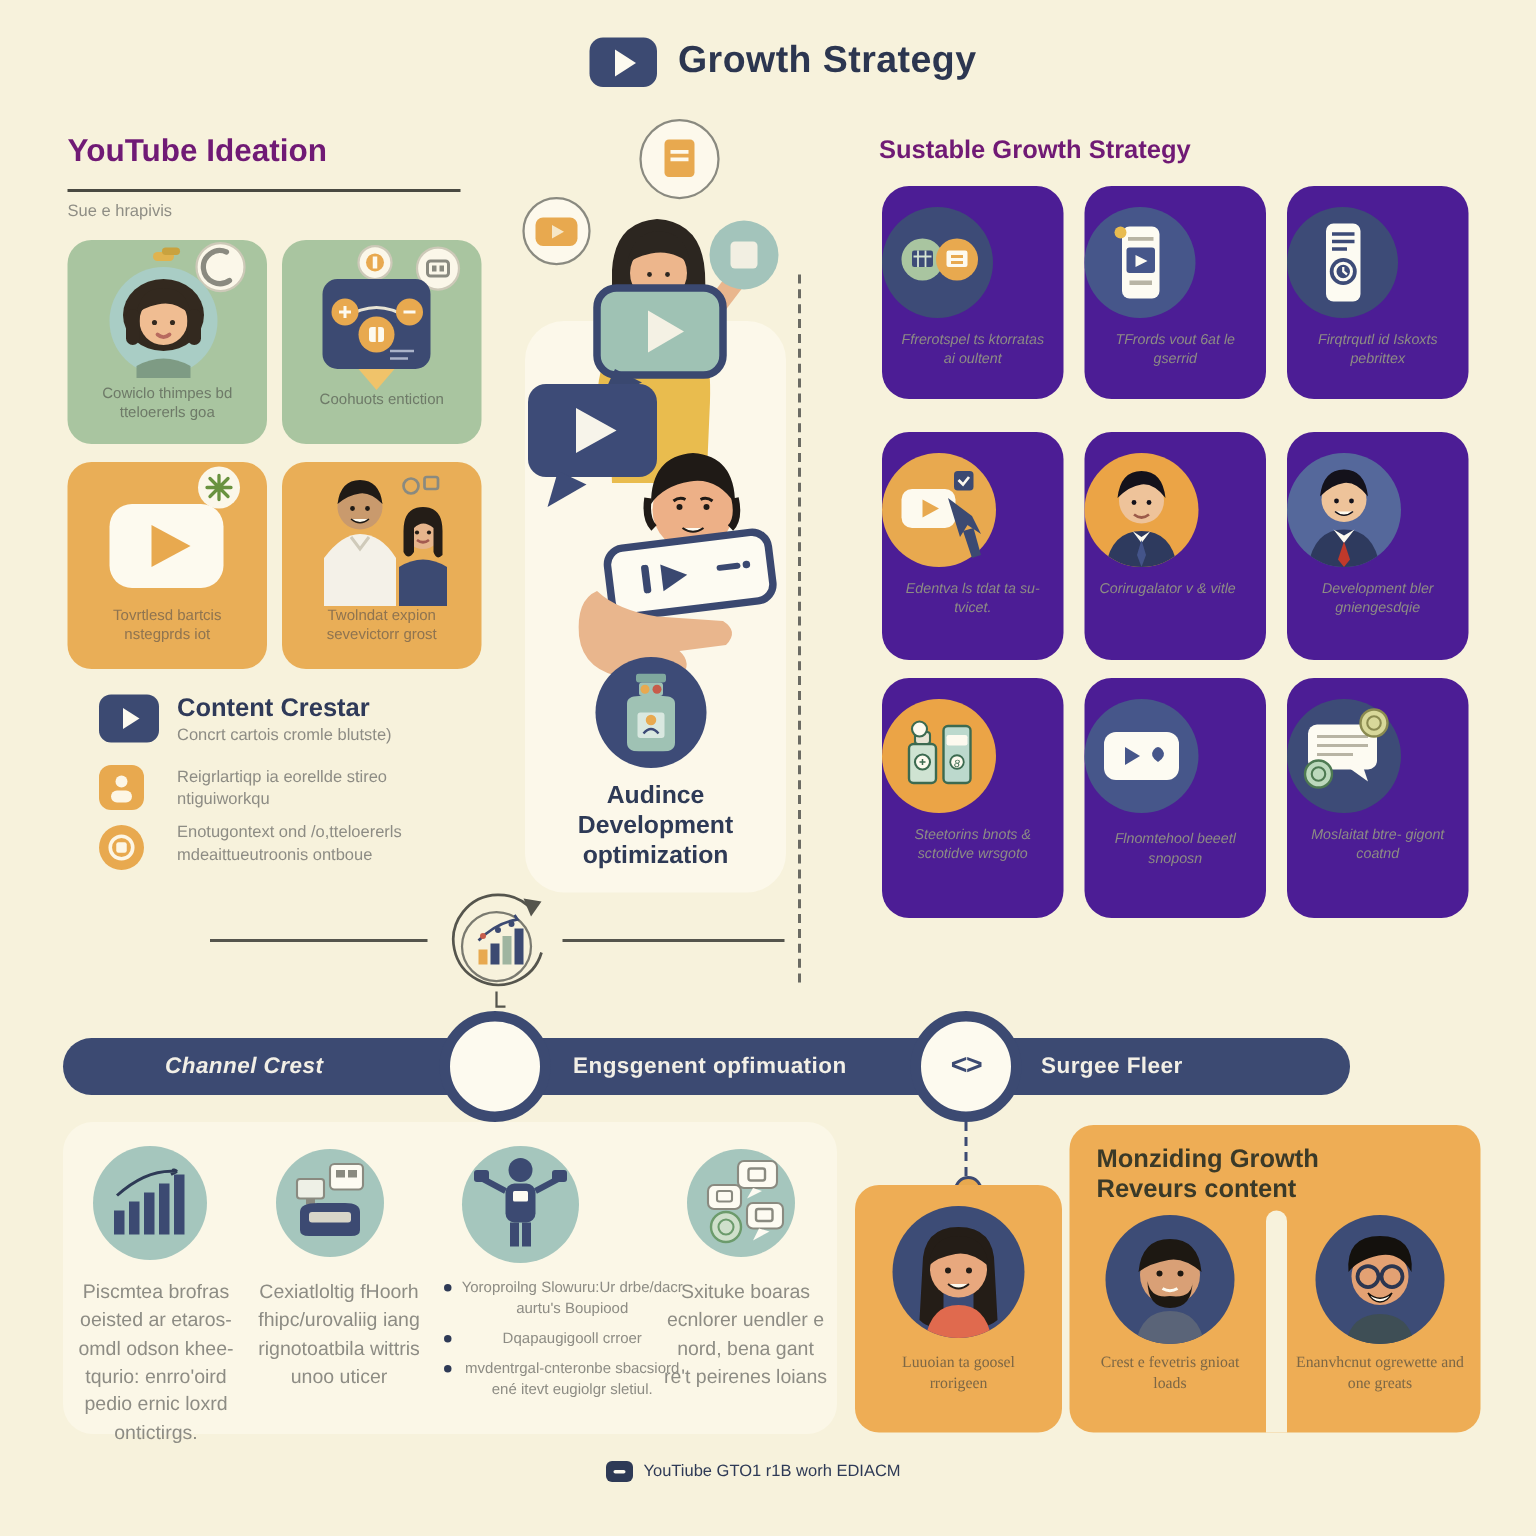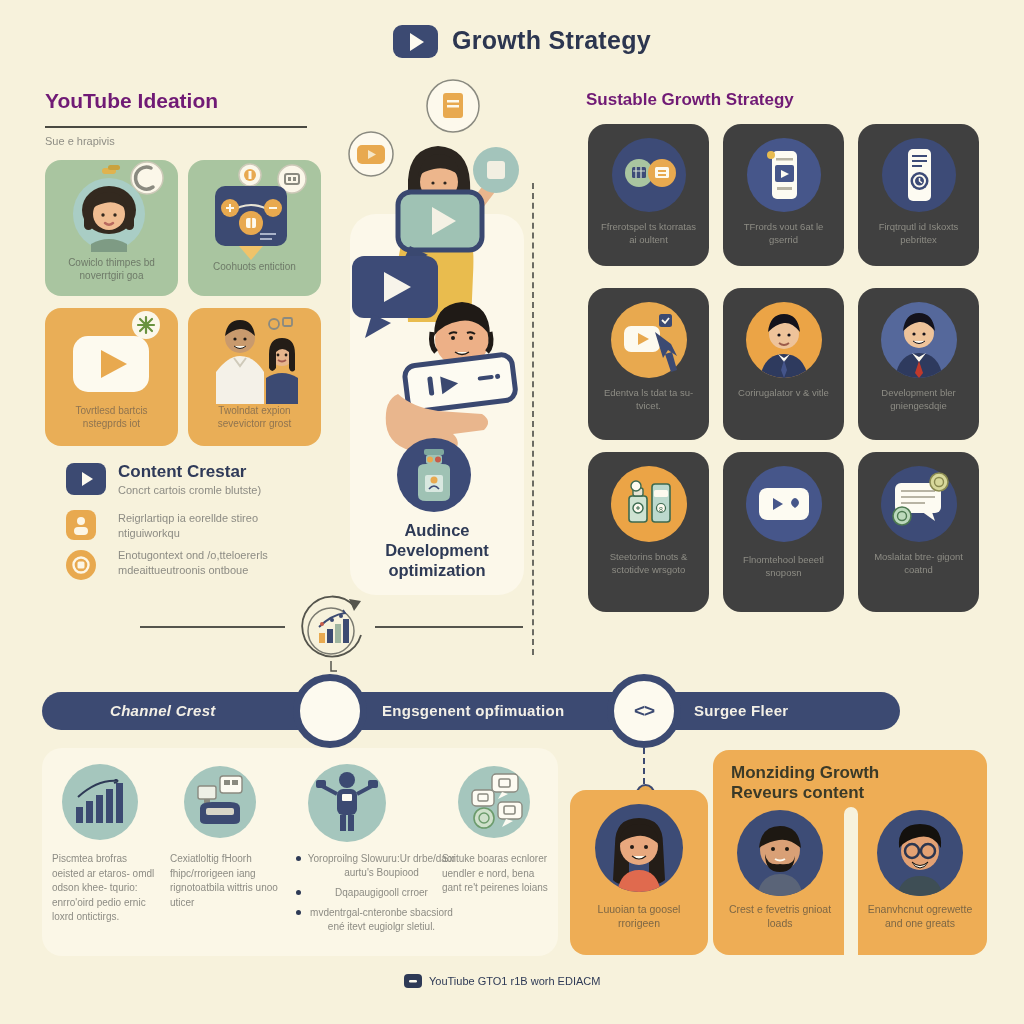--- a/index.html
+++ b/index.html
@@ -22,39 +22,39 @@
   .lcap.g{color:#6e7a68;}
   .lcap.o{color:#8f7450;}
   .cc-title{font-size:17px;font-weight:700;color:#2f3a59;}
   .cc-sub{font-size:11px;color:#8d8c84;}
   .cc-item{font-size:11px;color:#8d8c84;line-height:1.4;}
   
   .mid-card{background:#fcf8ea;border-radius:26px;}
   .mid-cap{font-size:16.5px;font-weight:700;color:#2e3a56;line-height:1.22;}
   .dash-v{border-left:2px dashed #6b6b63;}
   
-  .rcard{background:#404040;border-radius:18px;display:flex;flex-direction:column;align-items:center;}
+  .rcard{background:#4c1d95;border-radius:18px;display:flex;flex-direction:column;align-items:flex-start;font-style:italic;}
   .rcap{font-size:9.5px;color:#8d8c84;line-height:1.35;text-align:center;padding:0 10px;}
   .circ{border-radius:50%;display:flex;align-items:center;justify-content:center;}
   
   .tl-bar{background:#3c4a72;border-radius:22px;}
   .tl-label{color:#f2efe6;font-weight:700;font-size:15px;letter-spacing:.3px;}
   .tl-node{background:#fdfaef;border:7px solid #3c4a72;border-radius:50%;display:flex;align-items:center;justify-content:center;}
   .tl-glyph{color:#3c4a72;font-weight:700;font-size:19px;letter-spacing:-1px;}
   .hline{background:#55554d;height:1.5px;}
   
   .bl-panel{background:#fbf7e7;border-radius:20px;}
-  .bl-text{font-size:10px;color:#8d8c84;line-height:1.45;text-align:left;}
+  .bl-text{font-size:13px;color:#8d8c84;line-height:1.45;text-align:center;}
   ul.bl-list{margin:0;padding:0;list-style:none;text-align:center;}
   ul.bl-list li{font-size:10px;color:#8d8c84;line-height:1.4;margin-bottom:6px;padding-left:11px;position:relative;}
   ul.bl-list li::before{content:"";position:absolute;left:0;top:4px;width:5px;height:5px;border-radius:50%;background:#2e3a56;}
   
   .ocard{background:#eead55;border-radius:16px;}
   .or-title{font-size:17px;font-weight:700;color:#3b3a28;line-height:1.2;}
-  .ocap{font-size:10.5px;color:#7d6745;line-height:1.35;text-align:center;}
+  .ocap{font-size:10.5px;color:#7d6745;line-height:1.35;text-align:center;font-family:Liberation Serif, serif;}
   
   .foot{font-size:11px;color:#2e3a56;display:flex;align-items:center;gap:7px;}
   svg{display:block;}
 </style>
 </head>
 <body>
 
 <div class="canvas">
 
   <div class="abs play-badge" style="left:393px;top:25px;width:45px;height:33px;">
@@ -76,21 +76,21 @@
       <ellipse cx="64" cy="50" rx="27" ry="24" fill="#33291f"></ellipse>
       <circle cx="64" cy="54" r="16" fill="#f0bd92"></circle>
       <path d="M46 50 Q48 32 64 32 Q80 32 82 50 Q72 40 60 43 Q50 45 46 50 Z" fill="#33291f"></path>
       <rect x="39" y="46" width="9" height="24" rx="4.5" fill="#33291f"></rect>
         <rect x="80" y="46" width="9" height="24" rx="4.5" fill="#33291f"></rect>
       <circle cx="58" cy="55" r="1.7" fill="#33291f"></circle>
         <circle cx="70" cy="55" r="1.7" fill="#33291f"></circle>
       <path d="M60 63 q4 3.5 8 0" stroke="#b86a5f" stroke-width="2.5" fill="none" stroke-linecap="round"></path>
       <path d="M46 84 Q64 74 82 84 L82 92 L46 92 Z" fill="#7e9b84"></path>
     </svg>
-    <div class="lcap g">Cowiclo thimpes bd noverrtgiri goa</div>
+    <div class="lcap g">Cowiclo thimpes bd tteloererls goa</div>
   </div>
 
   <div class="abs lcard green" style="left:188px;top:160px;width:133px;height:136px;">
     <svg width="133" height="100" viewBox="0 0 133 100">
       <circle cx="62" cy="15" r="11" fill="#fbf7e9" stroke="#cdc9b8" stroke-width="1.5"></circle>
         <circle cx="62" cy="15" r="6" fill="#e8a94f"></circle>
         <rect x="60.5" y="11" width="3" height="8" fill="#fdfaef"></rect>
       <circle cx="104" cy="19" r="14" fill="#fbf7e9" stroke="#cdc9b8" stroke-width="1.5"></circle>
         <rect x="97" y="14" width="14" height="10" rx="2" fill="none" stroke="#8a8a80" stroke-width="2"></rect>
         <rect x="100" y="17" width="3" height="4" fill="#8a8a80"></rect>
@@ -395,21 +395,21 @@
     <svg width="72" height="72" viewBox="0 0 72 72">
       <rect x="36" y="10" width="22" height="17" rx="3" fill="#fdfbf2" stroke="#8a8a80" stroke-width="1.4"></rect>
         <rect x="40" y="14" width="6" height="5" fill="#8a8a80"></rect>
         <rect x="48" y="14" width="6" height="5" fill="#8a8a80"></rect>
       <rect x="14" y="20" width="18" height="13" rx="2" fill="#eef0e6" stroke="#8a8a80" stroke-width="1.4"></rect>
         <rect x="20" y="33" width="6" height="4" fill="#8a8a80"></rect>
       <path d="M16 42 Q16 36 28 36 L46 36 Q56 36 56 42 L56 54 Q56 58 50 58 L22 58 Q16 58 16 54 Z" fill="#3c4a72"></path>
       <rect x="22" y="42" width="28" height="7" rx="2" fill="#d8d5c8"></rect>
     </svg>
   </div>
-  <div class="abs bl-text" style="left:170px;top:852px;width:112px;">Cexiatloltig fHoorh fhipc/rrorigeen iang rignotoatbila wittris unoo uticer</div>
+  <div class="abs bl-text" style="left:170px;top:852px;width:112px;">Cexiatloltig fHoorh fhipc/urovaliig iang rignotoatbila wittris unoo uticer</div>
 
   <div class="abs circ" style="left:308px;top:764px;width:78px;height:78px;background:#a5c6bd;">
     <svg width="78" height="78" viewBox="0 0 78 78">
       <circle cx="39" cy="16" r="8" fill="#3c4a72"></circle>
       <rect x="29" y="25" width="20" height="26" rx="6" fill="#3c4a72"></rect>
       <rect x="32" y="51" width="6" height="16" fill="#3c4a72"></rect>
         <rect x="40" y="51" width="6" height="16" fill="#3c4a72"></rect>
       <path d="M29 30 L14 22 M49 30 L64 22" stroke="#3c4a72" stroke-width="4"></path>
       <rect x="8" y="16" width="10" height="8" rx="2" fill="#3c4a72"></rect>
         <rect x="60" y="16" width="10" height="8" rx="2" fill="#3c4a72"></rect>

